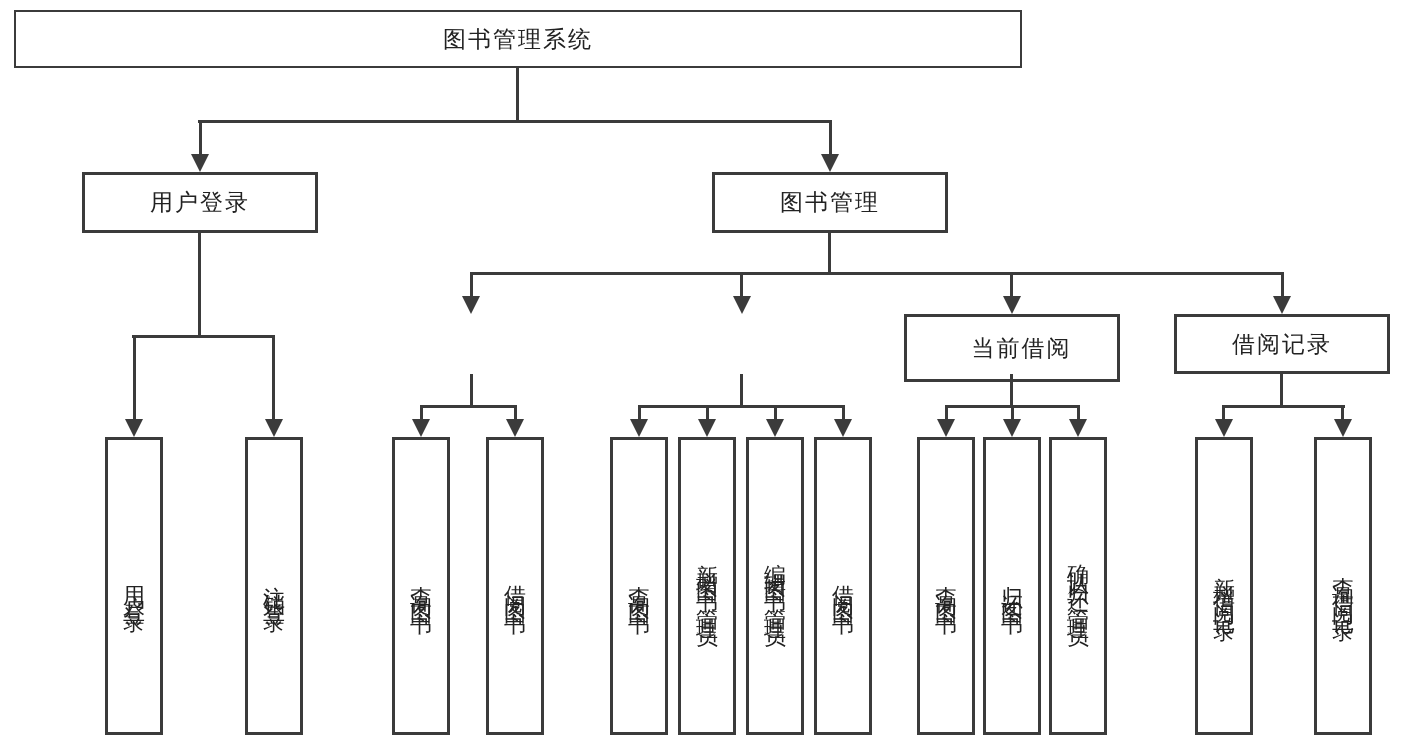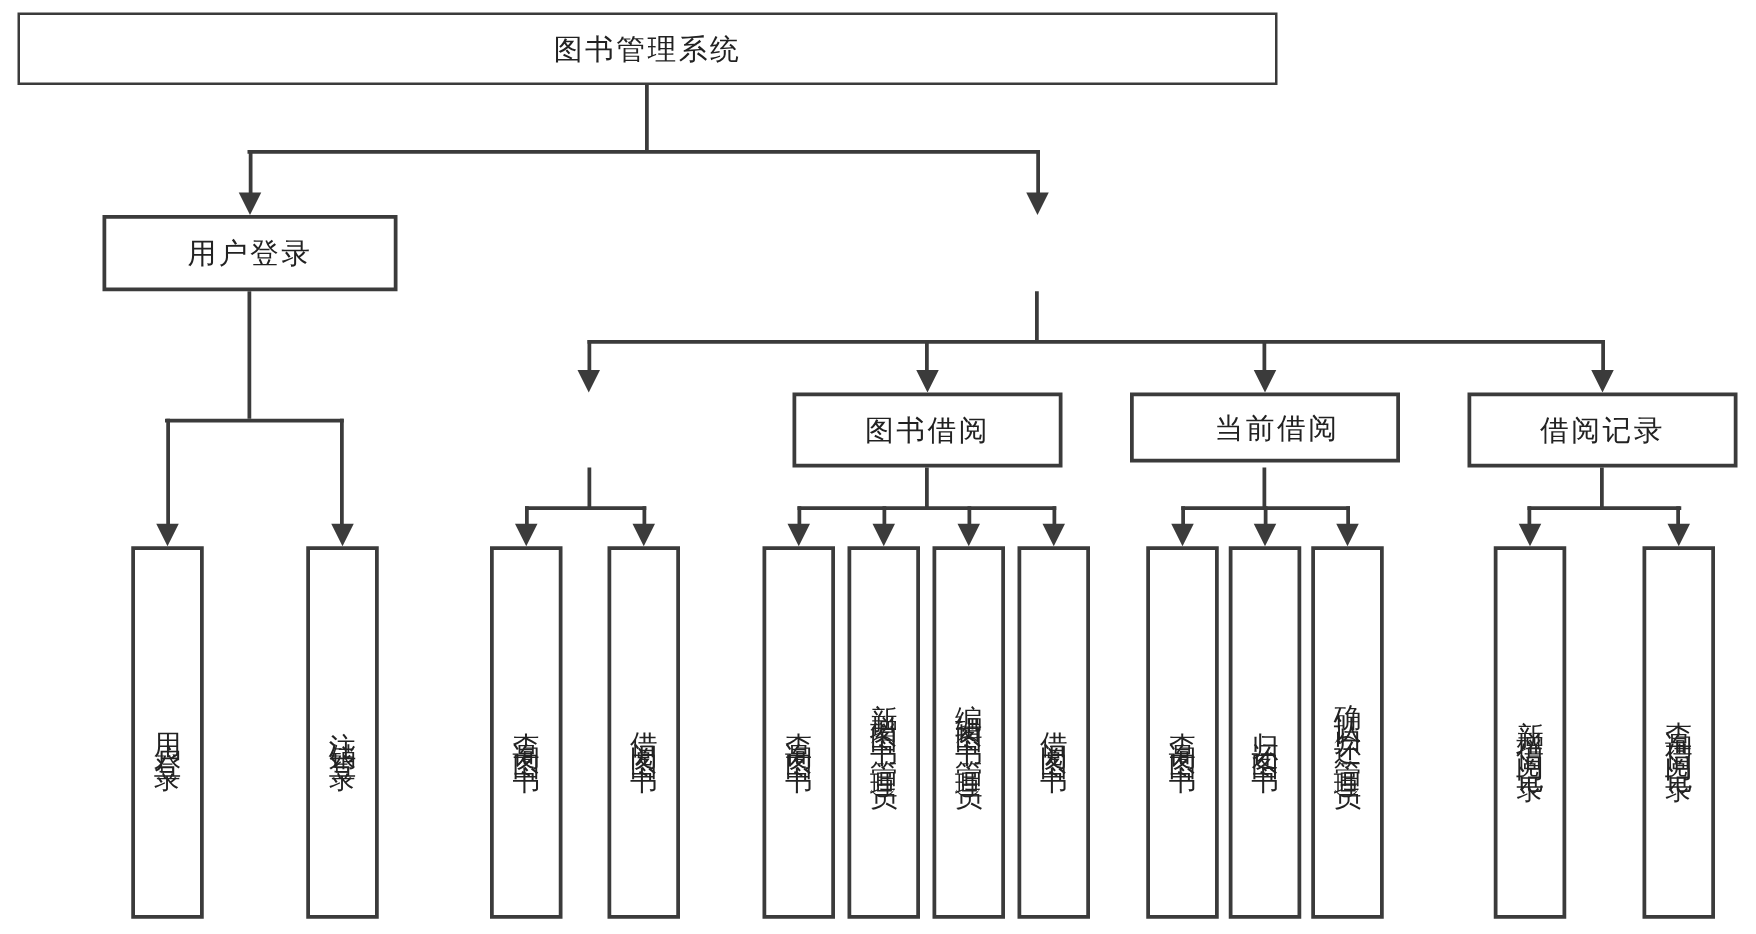--- a/index.html
+++ b/index.html
@@ -66,41 +66,41 @@
   <div class="node top" style="left:14px; top:10px; width:1008px; height:58px;">图书管理系统</div>
 
   <div class="vline" style="left:516px; top:68px;  width:3px; height:52px;"></div>
   <div class="hline" style="left:198px; top:120px; width:634px; height:3px;"></div>
   <div class="vline" style="left:199px; top:120px; width:3px; height:36px;"></div>
   <div class="arrow" style="left:191px; top:154px;"></div>
   <div class="vline" style="left:829px; top:120px; width:3px; height:36px;"></div>
   <div class="arrow" style="left:821px; top:154px;"></div>
 
   <div class="node" style="left:82px;  top:172px; width:236px; height:61px;">用户登录</div>
+  <div class="node" style="left:712px; top:172px; width:236px; height:61px;">图书管理</div>
 
   <div class="vline" style="left:198px; top:233px; width:3px; height:102px;"></div>
   <div class="hline" style="left:132px; top:335px; width:143px; height:3px;"></div>
   <div class="vline" style="left:133px; top:335px; width:3px; height:86px;"></div>
   <div class="arrow" style="left:125px; top:419px;"></div>
   <div class="vline" style="left:272px; top:335px; width:3px; height:86px;"></div>
   <div class="arrow" style="left:265px; top:419px;"></div>
 
   <div class="vline" style="left:828px;  top:233px; width:3px; height:41px;"></div>
   <div class="hline" style="left:470px;  top:272px; width:814px; height:3px;"></div>
   <div class="vline" style="left:470px;  top:272px; width:3px; height:26px;"></div>
   <div class="arrow" style="left:462px;  top:296px;"></div>
   <div class="vline" style="left:740px;  top:272px; width:3px; height:26px;"></div>
   <div class="arrow" style="left:733px;  top:296px;"></div>
   <div class="vline" style="left:1010px; top:272px; width:3px; height:26px;"></div>
   <div class="arrow" style="left:1003px; top:296px;"></div>
   <div class="vline" style="left:1281px; top:272px; width:3px; height:26px;"></div>
   <div class="arrow" style="left:1273px; top:296px;"></div>
 
-  <div class="node" style="left:634px;  top:314px; width:216px; height:60px;">图书借阅</div>
-  <div class="node" style="left:904px;  top:314px; width:216px; height:56px;padding-left:19px;">当前借阅</div>
+  <div class="node" style="left:904px;  top:314px; width:216px; height:68px;padding-left:19px;">当前借阅</div>
   <div class="node" style="left:1174px; top:314px; width:216px; height:60px;">借阅记录</div>
 
   <div class="vline" style="left:470px; top:374px; width:3px; height:33px;"></div>
   <div class="hline" style="left:420px; top:405px; width:97px; height:3px;"></div>
   <div class="vline" style="left:420px; top:405px; width:3px; height:16px;"></div>
   <div class="arrow" style="left:412px; top:419px;"></div>
   <div class="vline" style="left:514px; top:405px; width:3px; height:16px;"></div>
   <div class="arrow" style="left:506px; top:419px;"></div>
 
   <div class="vline" style="left:740px; top:374px; width:3px; height:33px;"></div>

